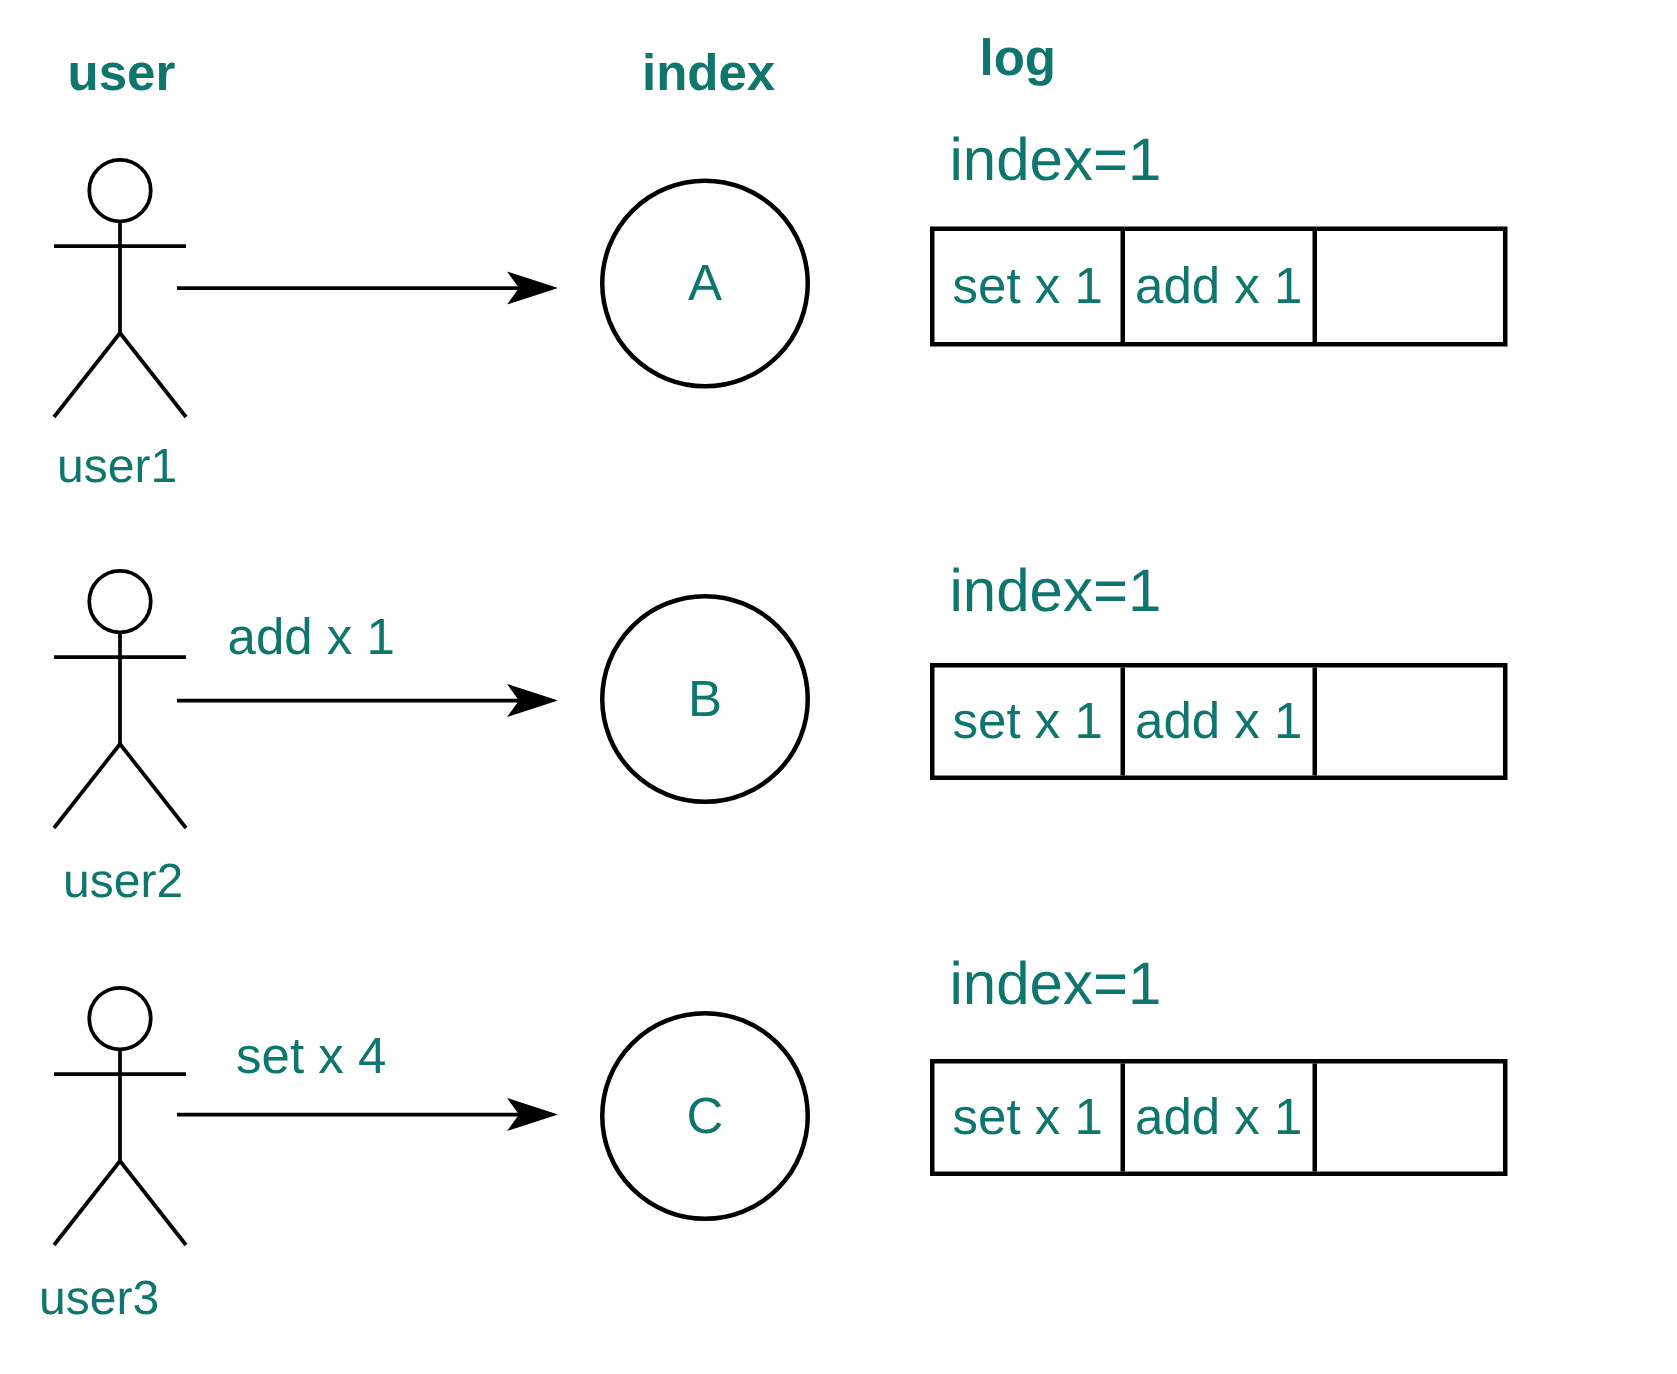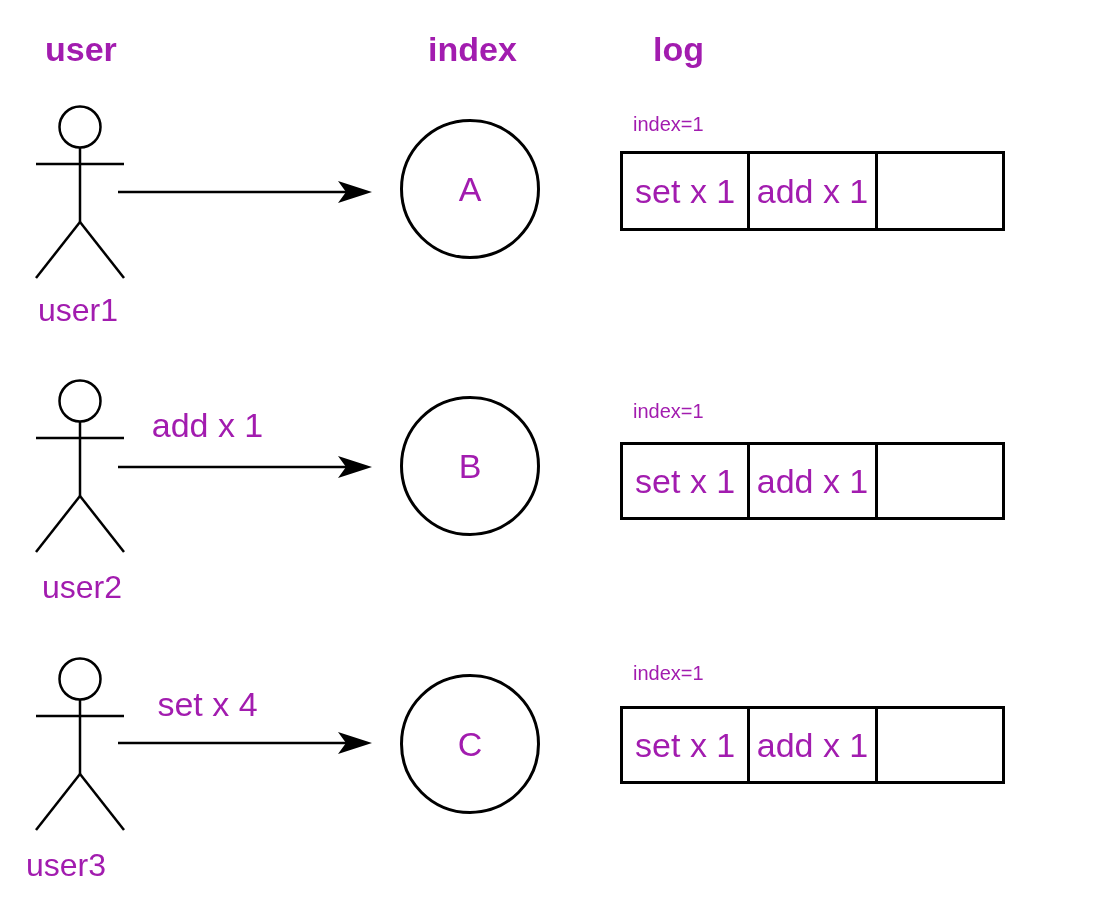--- a/index.html
+++ b/index.html
@@ -6,21 +6,21 @@
     margin: 0;
     padding: 0;
     background: #ffffff;
   }
   .canvas {
     position: relative;
     width: 1118px;
     height: 916px;
     background: #ffffff;
     font-family: "Liberation Sans", "DejaVu Sans", sans-serif;
-    color: #a21caf;
+    color: #0f766e;
     overflow: hidden;
   }
   .hdr {
     position: absolute;
     font-size: 34px;
     font-weight: bold;
     line-height: 38px;
     white-space: nowrap;
   }
   .lbl {
@@ -32,24 +32,23 @@
   .msg {
     position: absolute;
     font-size: 34px;
     line-height: 38px;
     width: 225px;
     text-align: center;
     white-space: nowrap;
   }
   .idx {
     position: absolute;
-    font-size: 20px;
+    font-size: 40px;
     line-height: 36px;
     white-space: nowrap;
-    margin-top: 17px;
   }
   .node {
     position: absolute;
     width: 140px;
     height: 140px;
     box-sizing: border-box;
     border: 3px solid #000000;
     border-radius: 50%;
     background: #ffffff;
     display: flex;
@@ -78,21 +77,21 @@
   .cell:last-child { border-right: none; }
   svg.actor, svg.arrow { position: absolute; display: block; }
 </style>
 </head>
 <body>
 
 <div class="canvas">
 
   <div class="hdr" style="left:45px; top:30px">user</div>
   <div class="hdr" style="left:428px; top:30px">index</div>
-  <div class="hdr" style="left:653px; top:30px">log</div>
+  <div class="hdr" style="left:653px; top:20px">log</div>
 
   <svg class="actor" style="left:34px; top:104px" width="92" height="178" viewBox="0 0 92 178">
     <circle cx="46" cy="23" r="20.5" fill="none" stroke="#000" stroke-width="2.5"></circle>
     <line x1="46" y1="43.5" x2="46" y2="118" stroke="#000" stroke-width="2.5"></line>
     <line x1="2" y1="60" x2="90" y2="60" stroke="#000" stroke-width="2.5"></line>
     <line x1="46" y1="118" x2="2" y2="174" stroke="#000" stroke-width="2.5"></line>
     <line x1="46" y1="118" x2="90" y2="174" stroke="#000" stroke-width="2.5"></line>
   </svg>
   <div class="lbl" style="left:38px; top:291px">user1</div>
 

